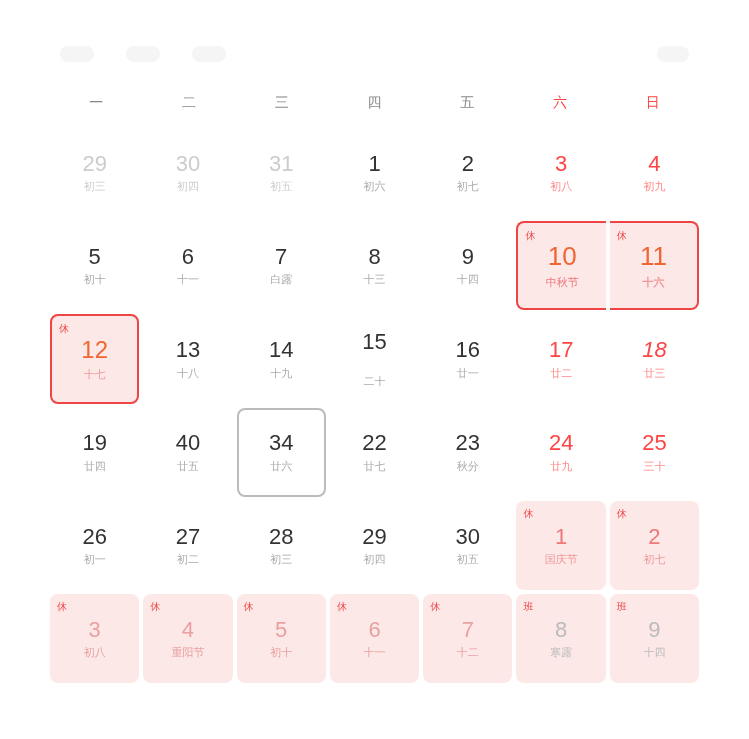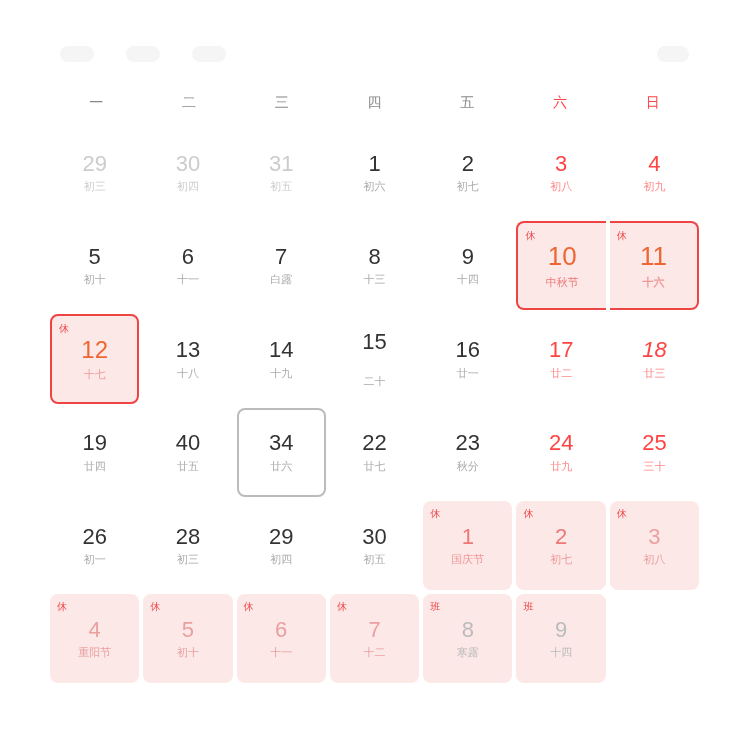--- a/index.html
+++ b/index.html
@@ -298,20 +298,24 @@
         </div>
         <div class="day-cell weekend">
           <span class="day-number" style="color: rgb(255, 68, 68);">25</span>
           <span class="day-lunar" style="color: rgb(255, 136, 136);">三十</span>
         </div>
         <div class="day-cell">
           <span class="day-number">26</span>
           <span class="day-lunar" style="color: rgb(170, 170, 170);">初一</span>
         </div>
         <div class="day-cell">
+          <span class="day-number">27</span>
+          <span class="day-lunar" style="color: rgb(170, 170, 170);">初二</span>
+        </div>
+        <div class="day-cell">
           <span class="day-number">28</span>
           <span class="day-lunar" style="color: rgb(170, 170, 170);">初三</span>
         </div>
         <div class="day-cell">
           <span class="day-number">29</span>
           <span class="day-lunar" style="color: rgb(170, 170, 170);">初四</span>
         </div>
         <div class="day-cell">
           <span class="day-number">30</span>
           <span class="day-lunar" style="color: rgb(170, 170, 170);">初五</span>

